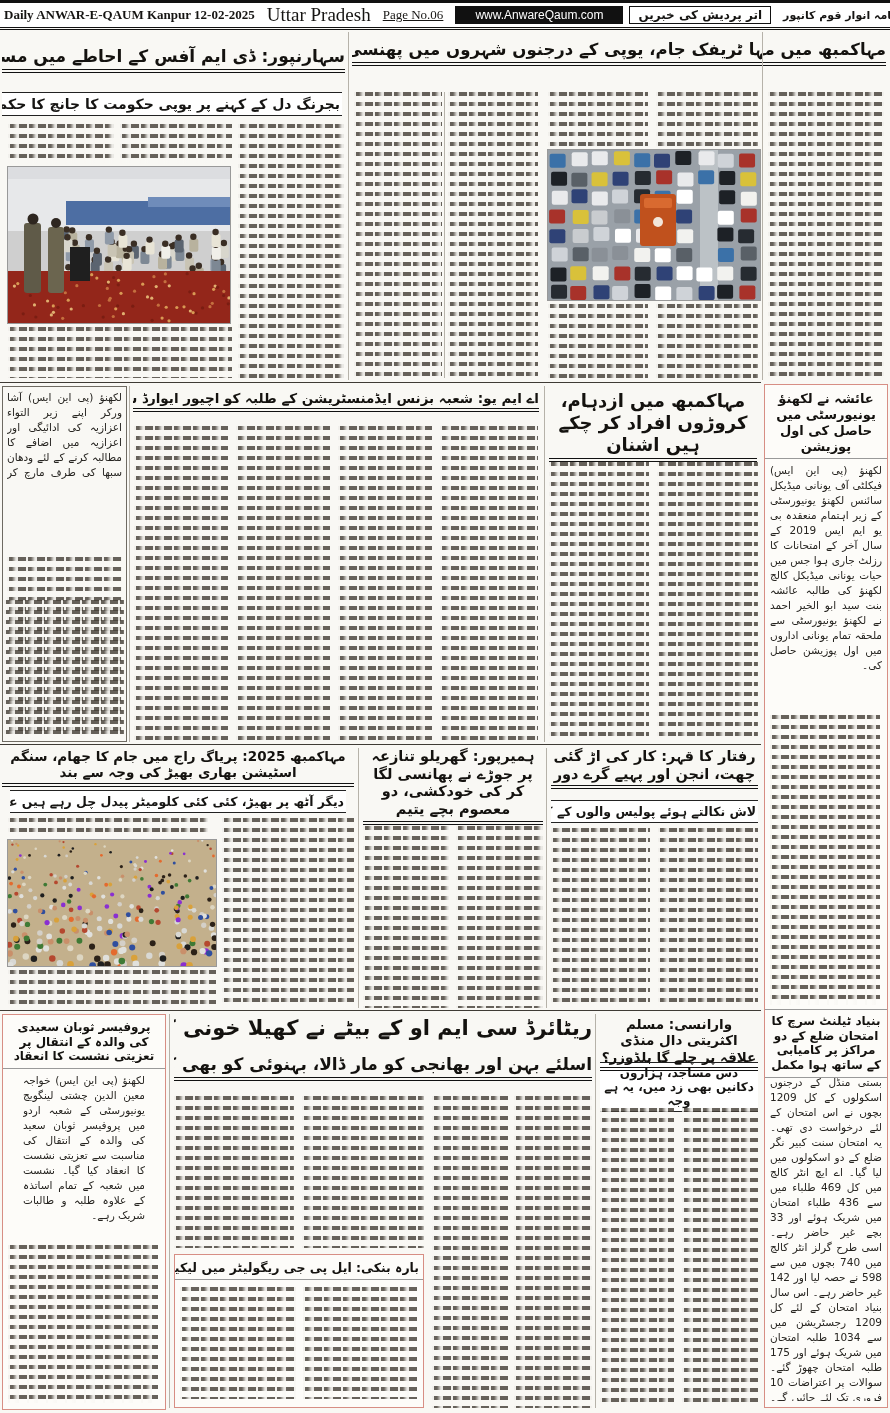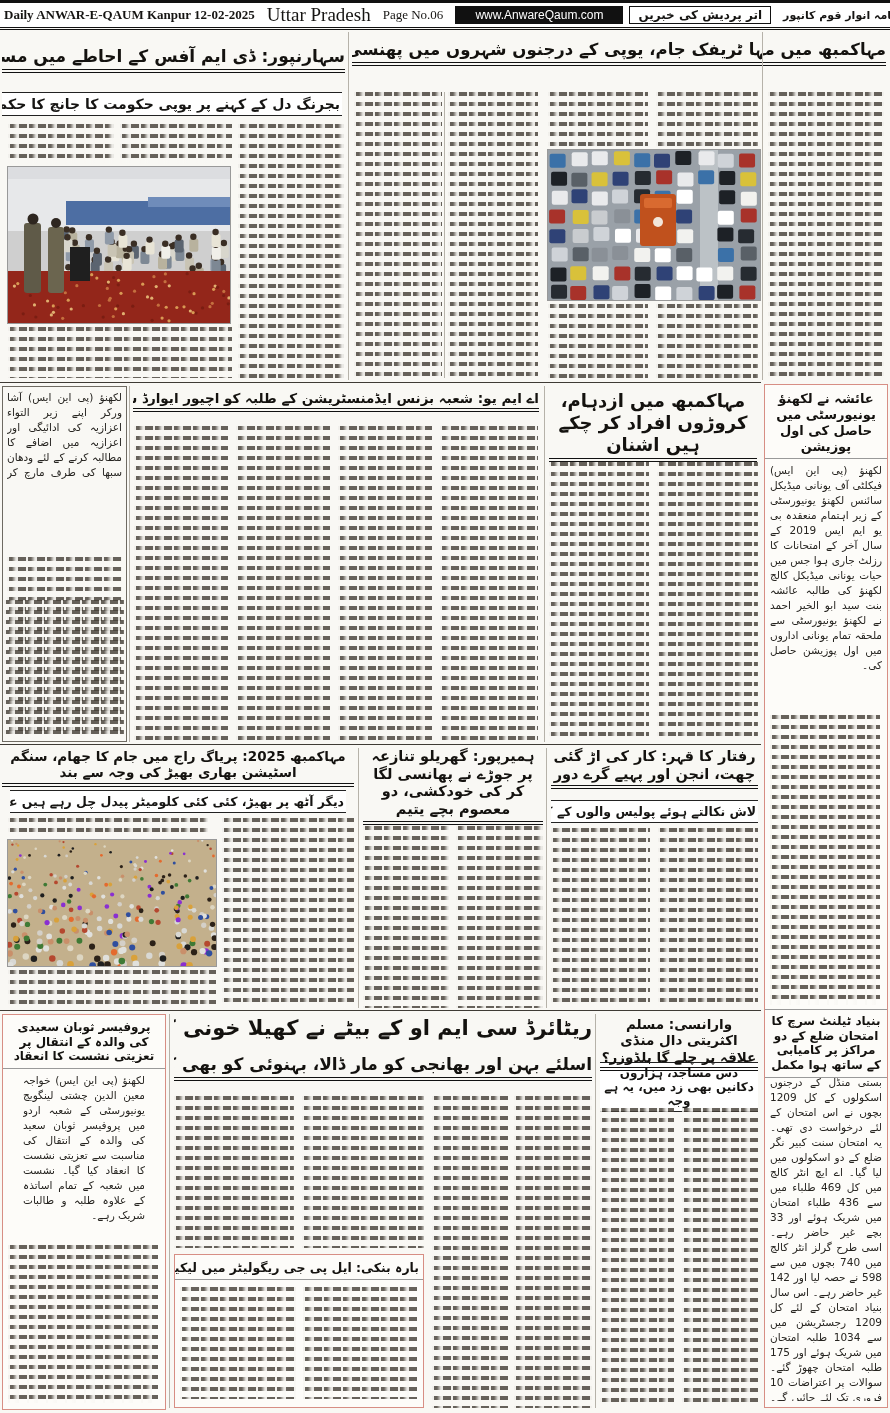--- a/index.html
+++ b/index.html
@@ -36,21 +36,21 @@
 </head>
 <body>
 
 <div id="page">
 
   <div id="hdr">
     <span style="font-weight:bold;font-size:13px;white-space:nowrap;">Daily ANWAR-E-QAUM Kanpur 12-02-2025</span>
     <span class="stripes"></span>
     <span style="font-size:19px;white-space:nowrap;text-align:center;">Uttar Pradesh</span>
     <span class="stripes"></span>
-    <span style="font-size:13px;white-space:nowrap;">Page No.06</span>
+    <span style="font-size:13px;white-space:nowrap;text-decoration:underline;">Page No.06</span>
     <span class="stripes"></span>
     <span class="wsite">www.AnwareQaum.com</span>
     <span class="hbox u" style="font-size:12px;white-space:nowrap;">اتر پردیش کی خبریں</span>
     <span class="stripes"></span>
     <span class="u" style="font-size:11px;white-space:nowrap;font-weight:bold;">روزنامہ انوار قوم کانپور</span>
   </div>
 
   <div class="abs u hl one dblu" style="left:352px;top:40px;width:534px;font-size:16.5px;">مہاکمبھ میں مہا ٹریفک جام، یوپی کے درجنوں شہروں میں پھنسی ہیں لاکھوں گاڑیاں</div>
   <div class="abs u hl one dblu" style="left:2px;top:46px;width:343px;font-size:17px;">سہارنپور: ڈی ایم آفس کے احاطے میں مسجد؟</div>
 

